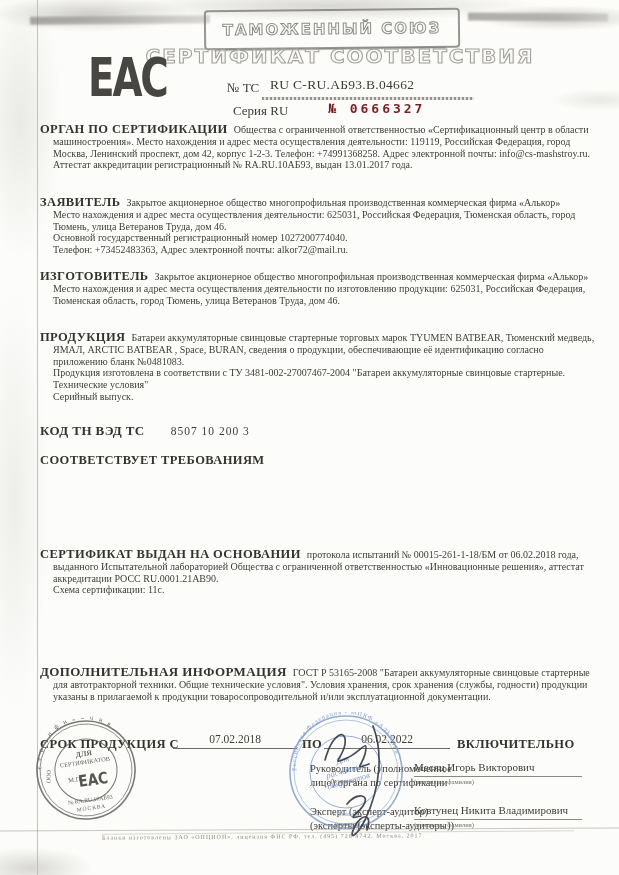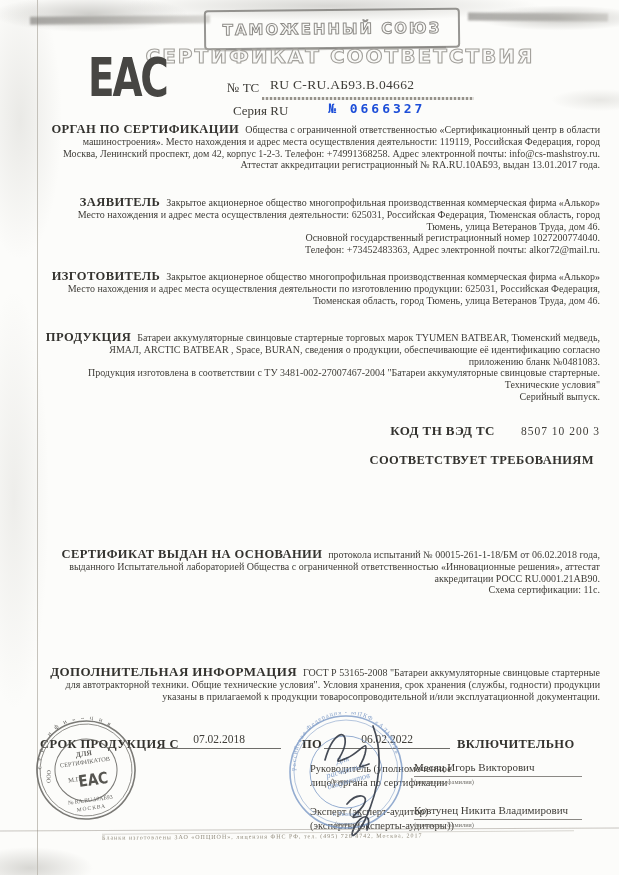--- a/index.html
+++ b/index.html
@@ -30,24 +30,24 @@
     font-family:"DejaVu Sans",sans-serif;font-weight:bold;font-size:20px;letter-spacing:2px;
     color:rgba(240,238,234,.2);-webkit-text-stroke:1.1px #a3a19c;white-space:nowrap;}
   .eac-logo{position:absolute;left:88px;top:50px;font-family:"DejaVu Sans",sans-serif;font-weight:800;
     font-size:54px;line-height:56px;letter-spacing:-3px;color:#474643;transform:scaleX(.72);transform-origin:left top;}
   .no-label{position:absolute;left:227px;top:80px;font-size:13px;}
   .no-value{position:absolute;left:270px;top:77px;font-size:13.5px;letter-spacing:.3px;font-family:Liberation Serif, serif;}
   .no-underline{position:absolute;left:262px;top:97px;width:212px;height:3px;
     background:repeating-linear-gradient(90deg,#96928b 0 2px,rgba(150,146,139,.25) 2px 4px);}
   .series-label{position:absolute;left:233px;top:103px;font-size:13px;}
   .series-no{position:absolute;left:328px;top:101px;font-family:"DejaVu Sans Mono",monospace;
-    font-weight:bold;font-size:13px;letter-spacing:3px;color:#1d4ed8;}
+    font-weight:bold;font-size:13px;letter-spacing:3px;color:#7f1d1d;}
 
   
-  .sec{position:absolute;left:40px;width:547px;font-size:10px;line-height:11.8px;padding-left:13px;text-align:right;}
+  .sec{position:absolute;left:40px;width:547px;font-size:10px;line-height:11.8px;padding-left:13px;}
   .sec-h{font-weight:bold;font-size:12.5px;letter-spacing:.4px;margin-left:-13px;margin-right:6px;color:#34332f;}
   .sec-t{white-space:pre-line;}
   .tn-val{font-size:11.5px;letter-spacing:1px;margin-left:20px;}
   .conf-body{padding-left:8px;white-space:pre-line;}
 
   
   .validity{position:absolute;left:40px;top:733px;width:547px;height:32px;font-size:12.5px;}
   .v-bold{font-weight:bold;letter-spacing:.4px;color:#34332f;position:absolute;top:4px;}
   .v-slot{position:absolute;top:0;text-align:center;font-size:11.5px;border-bottom:1px solid #6e6d69;padding-bottom:3px;}
 
@@ -119,21 +119,21 @@
     <span class="sec-h">СЕРТИФИКАТ ВЫДАН НА ОСНОВАНИИ</span><span class="sec-t">протокола испытаний № 00015-261-1-18/БМ от 06.02.2018 года, выданного Испытательной лабораторией Общества с ограниченной ответственностью «Инновационные решения», аттестат аккредитации РОСС RU.0001.21АВ90.
 Схема сертификации: 11с.</span>
   </div>
 
   <div class="sec" style="top:666px">
     <span class="sec-h" style="font-size:13px">ДОПОЛНИТЕЛЬНАЯ ИНФОРМАЦИЯ</span><span class="sec-t">ГОСТ Р 53165-2008 "Батареи аккумуляторные свинцовые стартерные для автотракторной техники. Общие технические условия". Условия хранения, срок хранения (службы, годности) продукции указаны в прилагаемой к продукции товаросопроводительной и/или эксплуатационной документации.</span>
   </div>
 
   <div class="validity">
     <span class="v-bold" style="left:0">СРОК ПРОДУКЦИЯ С</span>
-    <span class="v-slot" style="left:117px;width:124px">07.02.2018</span>
+    <span class="v-slot" style="left:133px;width:124px">07.02.2018</span>
     <span class="v-bold" style="left:262px">ПО</span>
     <span class="v-slot" style="left:284px;width:126px">06.02.2022</span>
     <span class="v-bold" style="left:417px">ВКЛЮЧИТЕЛЬНО</span>
   </div>
 
   <div class="role" style="top:762px">Руководитель (уполномоченное
 лицо) органа по сертификации</div>
   <div class="name-block" style="top:761px">
     <div class="nm">Месяц Игорь Викторович</div>
     <div class="nline"></div>

